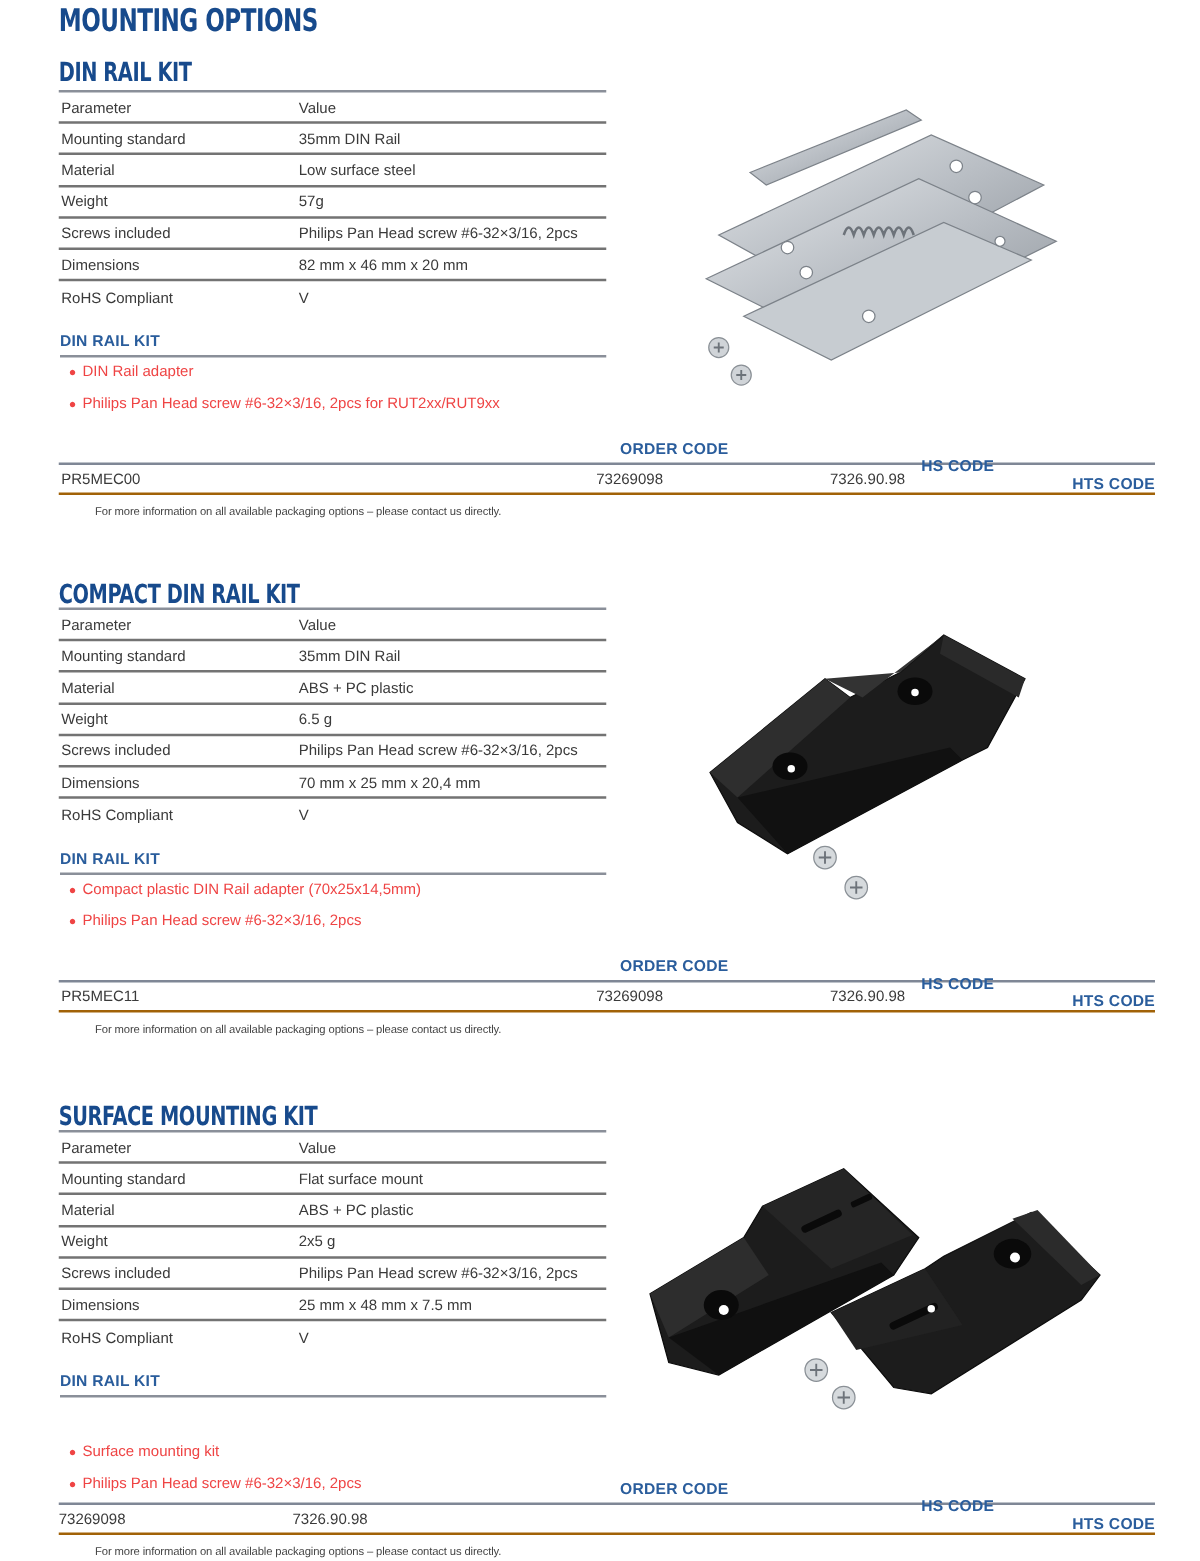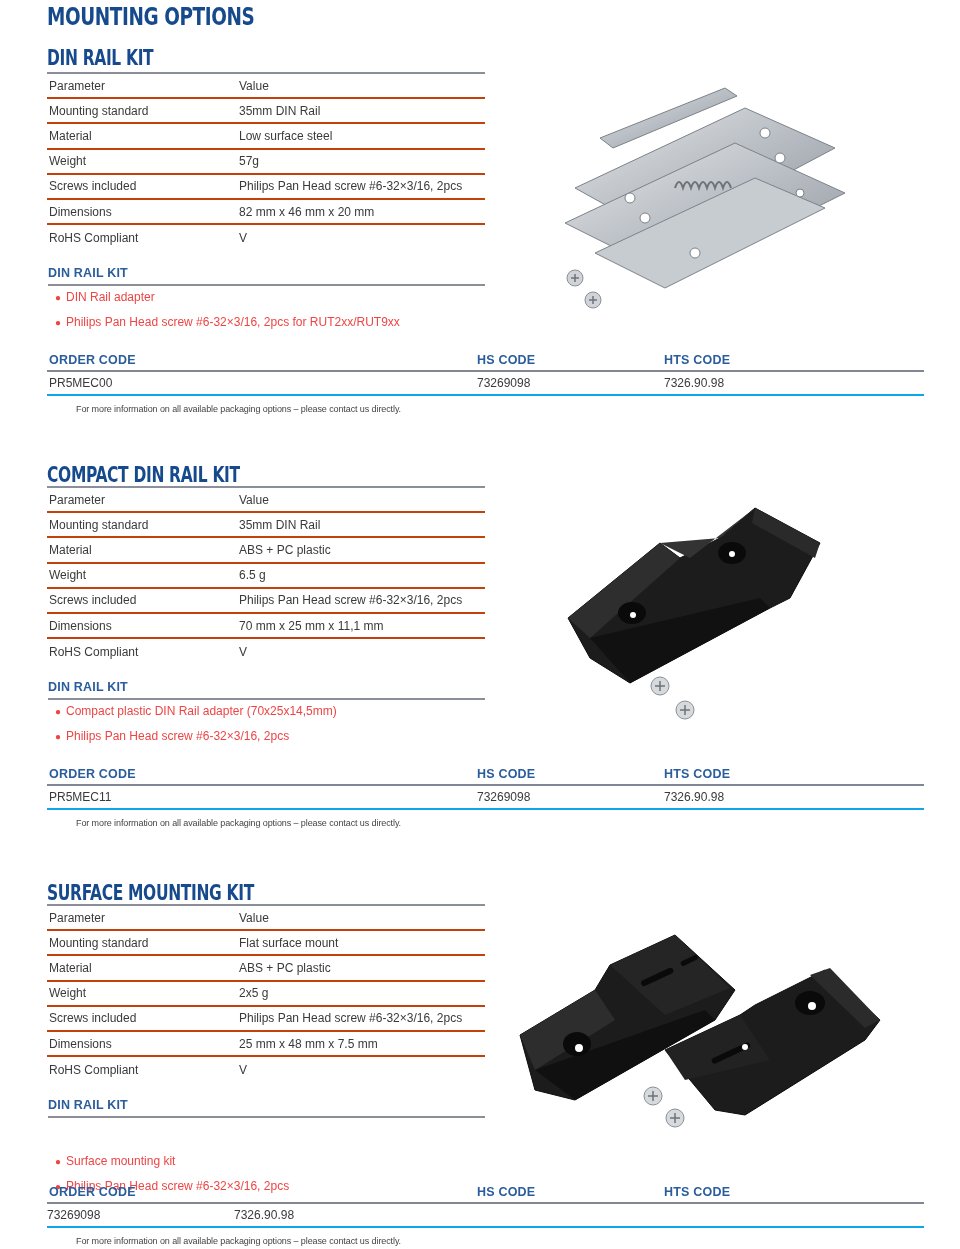--- a/index.html
+++ b/index.html
@@ -16,38 +16,38 @@
     .section { position: absolute; left: 0; width: 960px; }
 
     .section-title {
       position: absolute; left: 47px;
       font-family: "DejaVu Sans Condensed", "Liberation Sans Narrow", "Liberation Sans", sans-serif;
       font-weight: bold; font-size: 21px; color: #174a8c; letter-spacing: -0.4px;
       transform: scaleX(0.82); transform-origin: left top; white-space: nowrap;
     }
 
     .spec-table { position: absolute; left: 47px; width: 438px; border-top: 2px solid #8a8f99; }
-    .spec-row { height: 25.2px; display: flex; align-items: center; border-bottom: 2px solid #c2410c; font-size: 12px; color: #3a3a3a; }
+    .spec-row { height: 25.2px; display: flex; align-items: center; border-bottom: 2px solid #737373; font-size: 12px; color: #3a3a3a; }
     .spec-row:last-child { border-bottom: none; }
     .spec-row .k { width: 192px; padding-left: 2px; }
     .spec-row .v { flex: 1; }
 
     .kit-heading {
       position: absolute; left: 48px; width: 437px;
       font-size: 12.5px; font-weight: bold; color: #2a5d9c; letter-spacing: 0.2px;
       padding-bottom: 4px; border-bottom: 2px solid #8a8f99;
     }
 
     .kit-list { position: absolute; left: 55px; list-style: none; }
     .kit-list li { font-size: 12px; color: #ef4444; height: 25px; line-height: 25px; }
     .kit-list li .bullet { display: inline-block; width: 11px; font-size: 10px; }
 
     .order-block { position: absolute; left: 47px; width: 877px; }
-    .order-head { display: flex; height: 20px; align-items: flex-end; padding-bottom: 3px; border-bottom: 2px solid #7f8796; font-size: 12.5px; font-weight: bold; color: #2a5d9c; letter-spacing: 0.2px; }
-    .order-row { display: flex; height: 24px; align-items: center; border-bottom: 2px solid #0ea5e9; font-size: 12px; color: #3a3a3a; }
+    .order-head { display: flex; height: 20px; align-items: flex-end; padding-bottom: 3px; border-bottom: 2px solid #7f8796; font-size: 12.5px; font-weight: bold; color: #2a5d9c; letter-spacing: 0.2px; flex-direction: column; }
+    .order-row { display: flex; height: 24px; align-items: center; border-bottom: 2px solid #a16207; font-size: 12px; color: #3a3a3a; }
     .col-a { width: 430px; padding-left: 2px; }
     .col-b { width: 187px; }
     .col-c { flex: 1; }
 
     .note { position: absolute; left: 48px; font-size: 9px; color: #444444; letter-spacing: -0.1px; padding-left: 28px; }
 
     .product-img { position: absolute; }
   </style>
 </head>
 <body>
@@ -155,21 +155,21 @@
     <div class="spec-row">
       <span class="k">Weight</span>
       <span class="v">6.5 g</span>
     </div>
     <div class="spec-row">
       <span class="k">Screws included</span>
       <span class="v">Philips Pan Head screw #6-32×3/16, 2pcs</span>
     </div>
     <div class="spec-row">
       <span class="k">Dimensions</span>
-      <span class="v">70 mm x 25 mm x 11,1 mm</span>
+      <span class="v">70 mm x 25 mm x 20,4 mm</span>
     </div>
     <div class="spec-row">
       <span class="k">RoHS Compliant</span>
       <span class="v">V</span>
     </div>
   </div>
 
   <div class="kit-heading" style="top:680px;">DIN RAIL KIT</div>
   <ul class="kit-list" style="top:699px;">
     <li><span class="bullet">●</span><span>Compact plastic DIN Rail adapter (70x25x14,5mm)</span></li>

